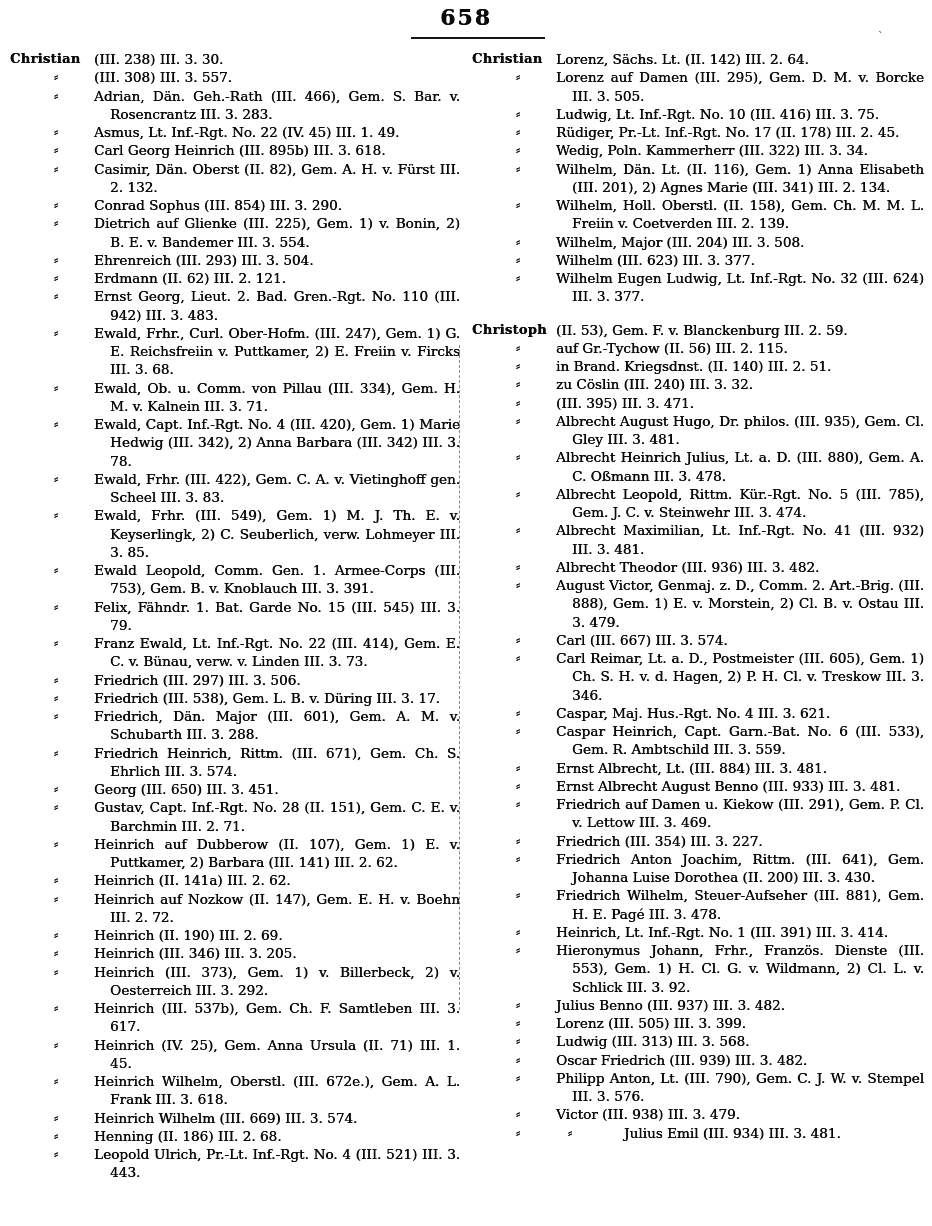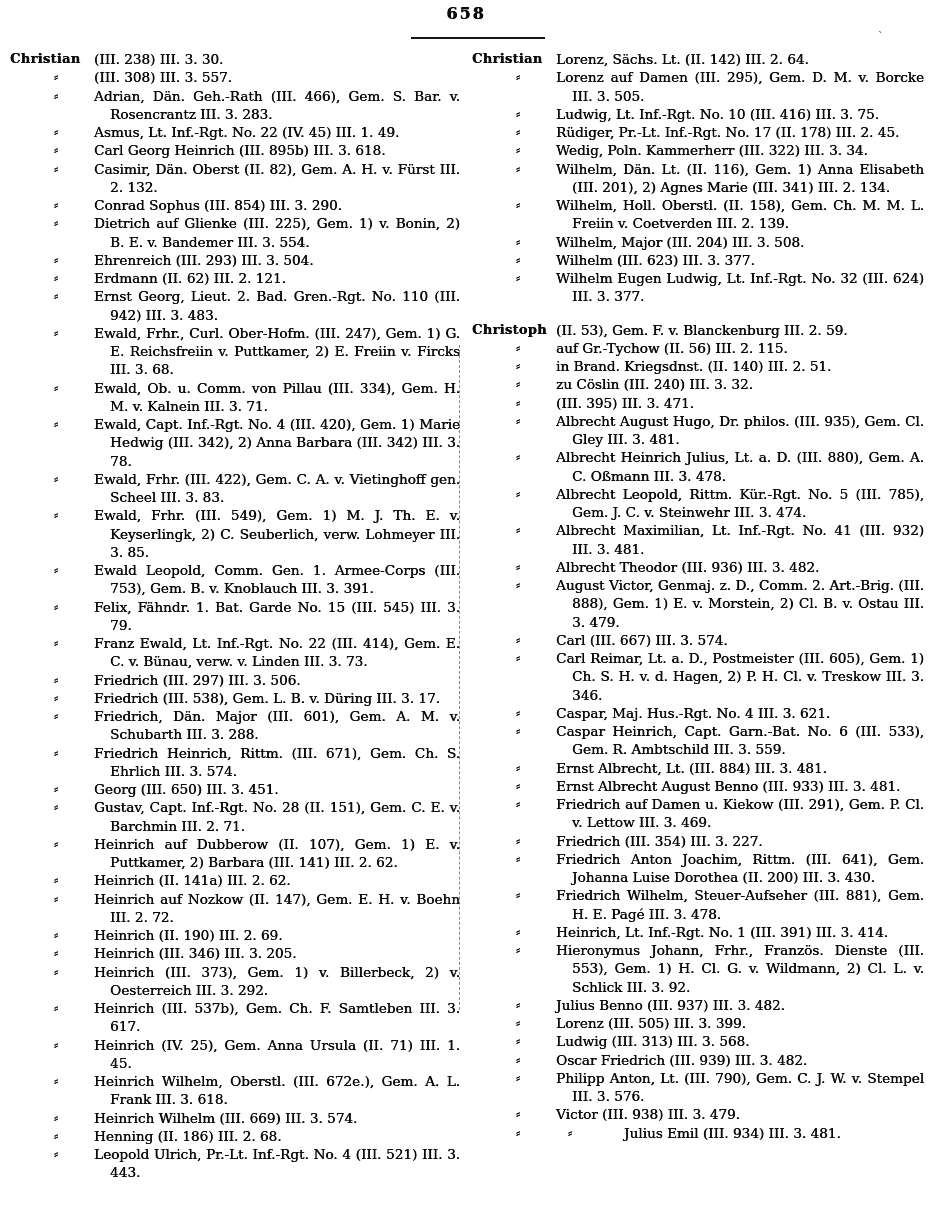--- a/index.html
+++ b/index.html
@@ -3,21 +3,21 @@
 <meta charset="utf-8">
 <style>
   html,body{margin:0;padding:0;}
   body{
     width:932px;height:1226px;overflow:hidden;position:relative;
     background:#ffffff;color:#0b0b0b;
     font-family:"DejaVu Serif","Liberation Serif",serif;
   }
   .page-header{position:absolute;top:4px;left:0;width:100%;text-align:center;}
   .page-number{
-    display:inline-block;font-size:16px;font-weight:bold;letter-spacing:2px;
+    display:inline-block;font-size:22px;font-weight:bold;letter-spacing:2px;
     text-shadow:0.4px 0 0 #000;
   }
   .header-rule{
     position:absolute;top:37px;left:411px;width:134px;height:0;
     border-bottom:2.5px solid #161616;
   }
   .artifact{position:absolute;top:30px;left:878px;font-size:11px;color:#333;}
   .col{
     position:absolute;top:50px;
     font-size:13.6px;line-height:18.25px;

